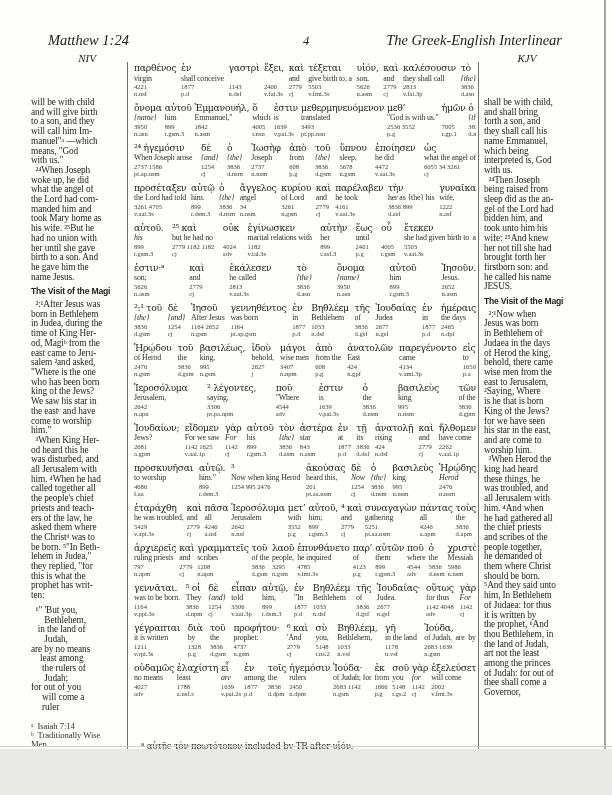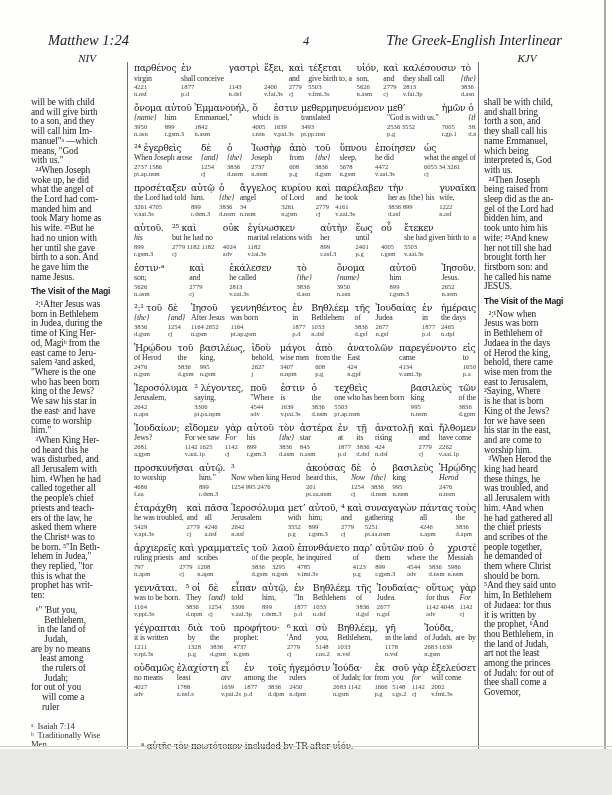--- a/index.html
+++ b/index.html
@@ -258,21 +258,21 @@
         </div>
         <div class="il-word">
           <span class="g">ὁ</span>
           <span class="e it">{the}</span>
           <span class="n">3836</span>
           <span class="p">d.nsm</span>
         </div>
       </div>
       <div class="il-row">
         <div class="il-word">
-          <span class="g">²⁴ ἐγερθεὶς</span>
+          <span class="g">²⁴ ἡγεμόσιν</span>
           <span class="e">When Joseph arose</span>
           <span class="n">2737 1586</span>
           <span class="p">pt.ap.nsm</span>
         </div>
         <div class="il-word">
           <span class="g">δὲ</span>
           <span class="e it">{and}</span>
           <span class="n">1254</span>
           <span class="p">cj</span>
         </div>
@@ -610,26 +610,20 @@
           <span class="g">ἐστιν</span>
           <span class="e">is</span>
           <span class="n">1639</span>
           <span class="p">v.pai.3s</span>
         </div>
         <div class="il-word">
           <span class="g">ὁ</span>
           <span class="e">the</span>
           <span class="n">3836</span>
           <span class="p">d.nsm</span>
-        </div>
-        <div class="il-word">
-          <span class="g">τεχθεὶς</span>
-          <span class="e">one who has been born</span>
-          <span class="n">5503</span>
-          <span class="p">pt.ap.nsm</span>
         </div>
         <div class="il-word">
           <span class="g">βασιλεὺς</span>
           <span class="e">king</span>
           <span class="n">995</span>
           <span class="p">n.nsm</span>
         </div>
         <div class="il-word">
           <span class="g">τῶν</span>
           <span class="e">of the</span>

